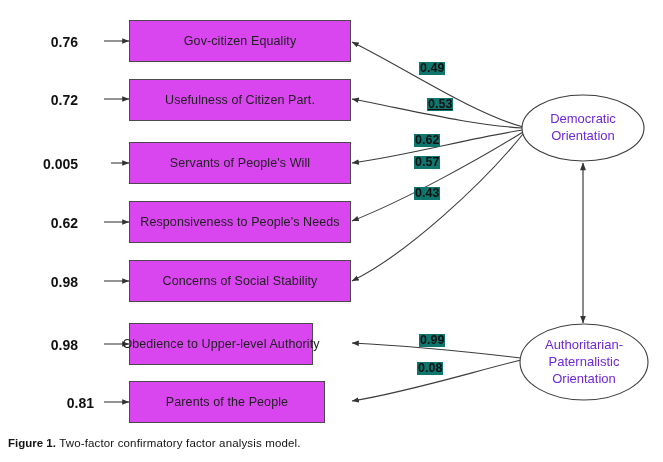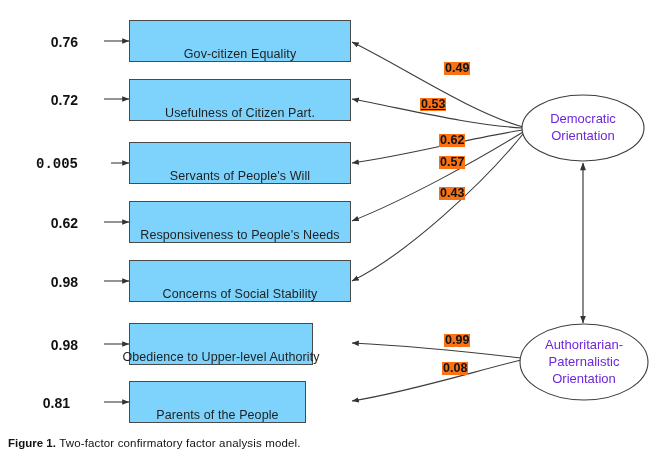--- a/index.html
+++ b/index.html
@@ -24,47 +24,46 @@
   #diagram-svg {
     position: absolute;
     left: 0; top: 0;
     width: 663px;
     height: 462px;
   }
   .indicator-box {
     position: absolute;
     box-sizing: border-box;
     border: 1px solid #4a4a4a;
-    background: #7dd3fc;
+    background: #d946ef;
     display: flex;
-    align-items: flex-end;
+    align-items: center;
     justify-content: center;
     font-size: 12.5px;
     color: #1f1f1f;
     letter-spacing: 0.1px;
     white-space: nowrap;
   }
   .error-label {
     position: absolute;
     font-size: 14px;
     font-weight: 700;
     color: #111111;
     text-align: right;
     white-space: nowrap;
   }
   .path-label {
     position: absolute;
     font-size: 12.5px;
     font-weight: 700;
     color: #111111;
     white-space: nowrap;
-    background: #f97316;
+    background: #0f766e;
     padding: 0 1px;
     line-height: 13px;
-    margin-left: 25px;
   }
   .factor-label {
     position: absolute;
     font-size: 13px;
     color: #6d28d9;
     text-align: center;
     line-height: 17px;
     white-space: nowrap;
     pointer-events: none;
   }
@@ -139,34 +138,34 @@
   </div>
   <div class="indicator-box" style="left:129px; top:260px; width:222px; height:42px;">
     <span>Concerns of Social Stability</span>
   </div>
   <div class="indicator-box" style="left:129px; top:201px; width:222px; height:42px;">
     <span>Responsiveness to People's Needs</span>
   </div>
   <div class="indicator-box" style="left:129px; top:323px; width:184px; height:42px;">
     <span>Obedience to Upper-level Authority</span>
   </div>
-  <div class="indicator-box" style="left:129px; top:381px; width:177px; height:42px;">
+  <div class="indicator-box" style="left:129px; top:381px; width:196px; height:42px;">
     <span>Parents of the People</span>
   </div>
 
   <div class="error-label" style="left:28px; top:34px; width:50px;">0.76</div>
   <div class="error-label" style="left:28px; top:92px; width:50px;">0.72</div>
-  <div class="error-label" style="left:21px; top:156px; width:57px;font-family:Liberation Mono, monospace;">0.005</div>
+  <div class="error-label" style="left:21px; top:156px; width:57px;">0.005</div>
   <div class="error-label" style="left:28px; top:215px; width:50px;">0.62</div>
   <div class="error-label" style="left:28px; top:274px; width:50px;">0.98</div>
   <div class="error-label" style="left:28px; top:337px; width:50px;">0.98</div>
-  <div class="error-label" style="left:20px; top:395px; width:50px;">0.81</div>
+  <div class="error-label" style="left:44px; top:395px; width:50px;">0.81</div>
 
   <div class="path-label" style="left:419px; top:62px;">0.49</div>
-  <div class="path-label" style="left:395px; top:98px;text-decoration:underline;">0.53</div>
+  <div class="path-label" style="left:427px; top:98px;text-decoration:underline;">0.53</div>
   <div class="path-label" style="left:414px; top:134px;">0.62</div>
   <div class="path-label" style="left:414px; top:156px;">0.57</div>
   <div class="path-label" style="left:414px; top:187px;">0.43</div>
   <div class="path-label" style="left:419px; top:334px;">0.99</div>
   <div class="path-label" style="left:417px; top:362px;">0.08</div>
 
   <div class="factor-label" style="left:523px; top:110px; width:120px;">
     <div>Democratic</div>
     <div>Orientation</div>
   </div>

